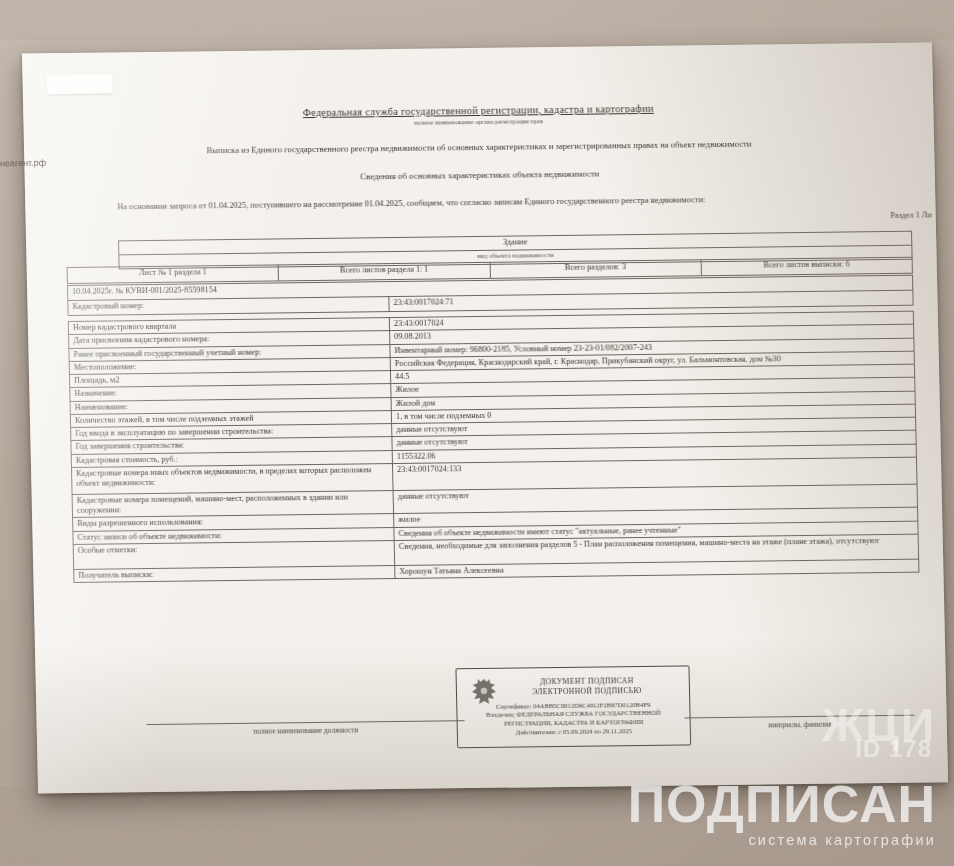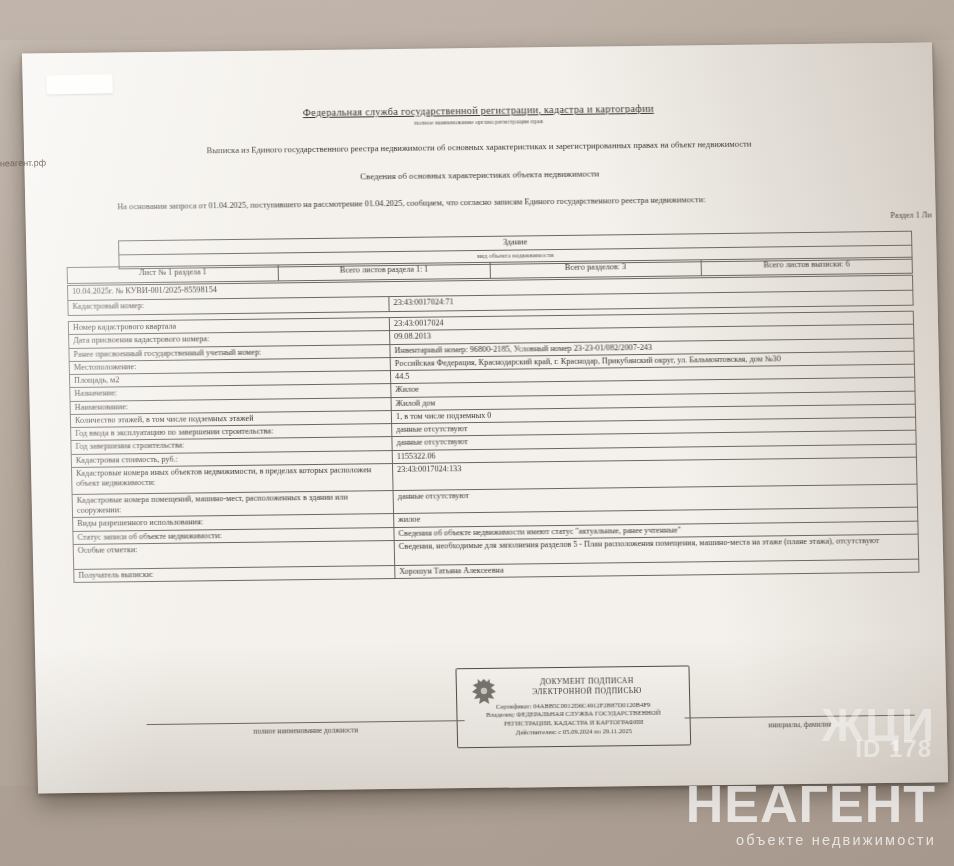--- a/index.html
+++ b/index.html
@@ -365,17 +365,17 @@
         <div class="foot-lbl" style="left:648px;top:676px;width:230px;">инициалы, фамилия</div>
 
       </div>
     </div>
   </div>
 
   <div id="wm-top">неагент.рф</div>
   <div id="wm-big">ЖЦИ</div>
   <div id="wm-id">ID 178</div>
   <div id="wm-main">
-    <div class="wm-word">НЕАГЕНТ</div>
-    <div class="wm-tag">объекте недвижимости</div>
+    <div class="wm-word">ПОДПИСАН</div>
+    <div class="wm-tag">система картографии</div>
   </div>
 
 </div>
 
 </body></html>

